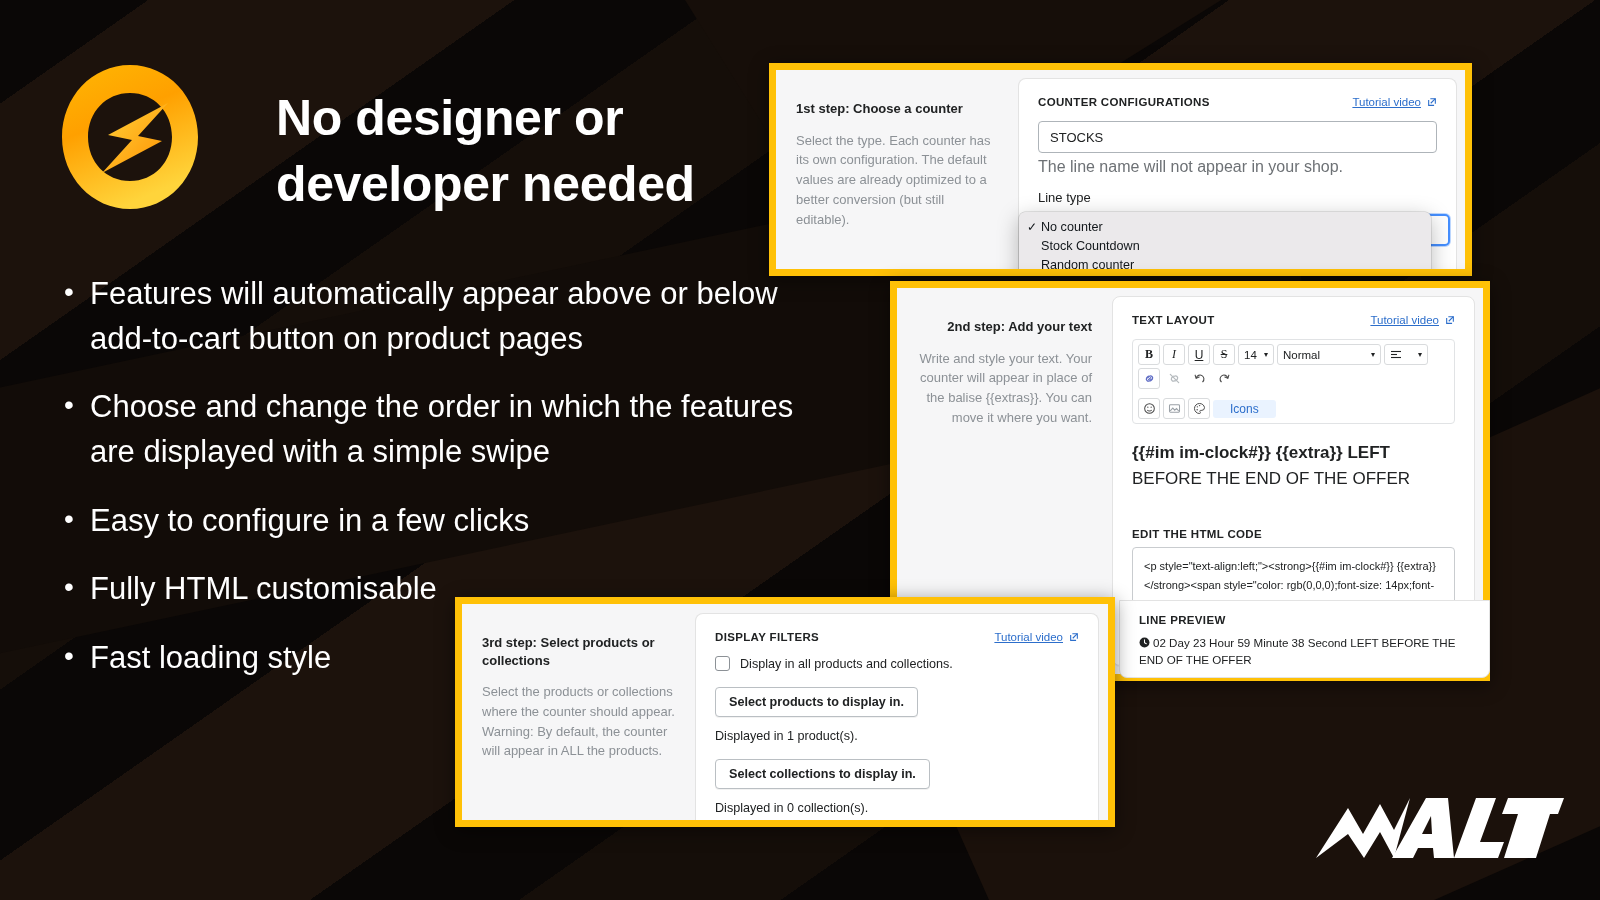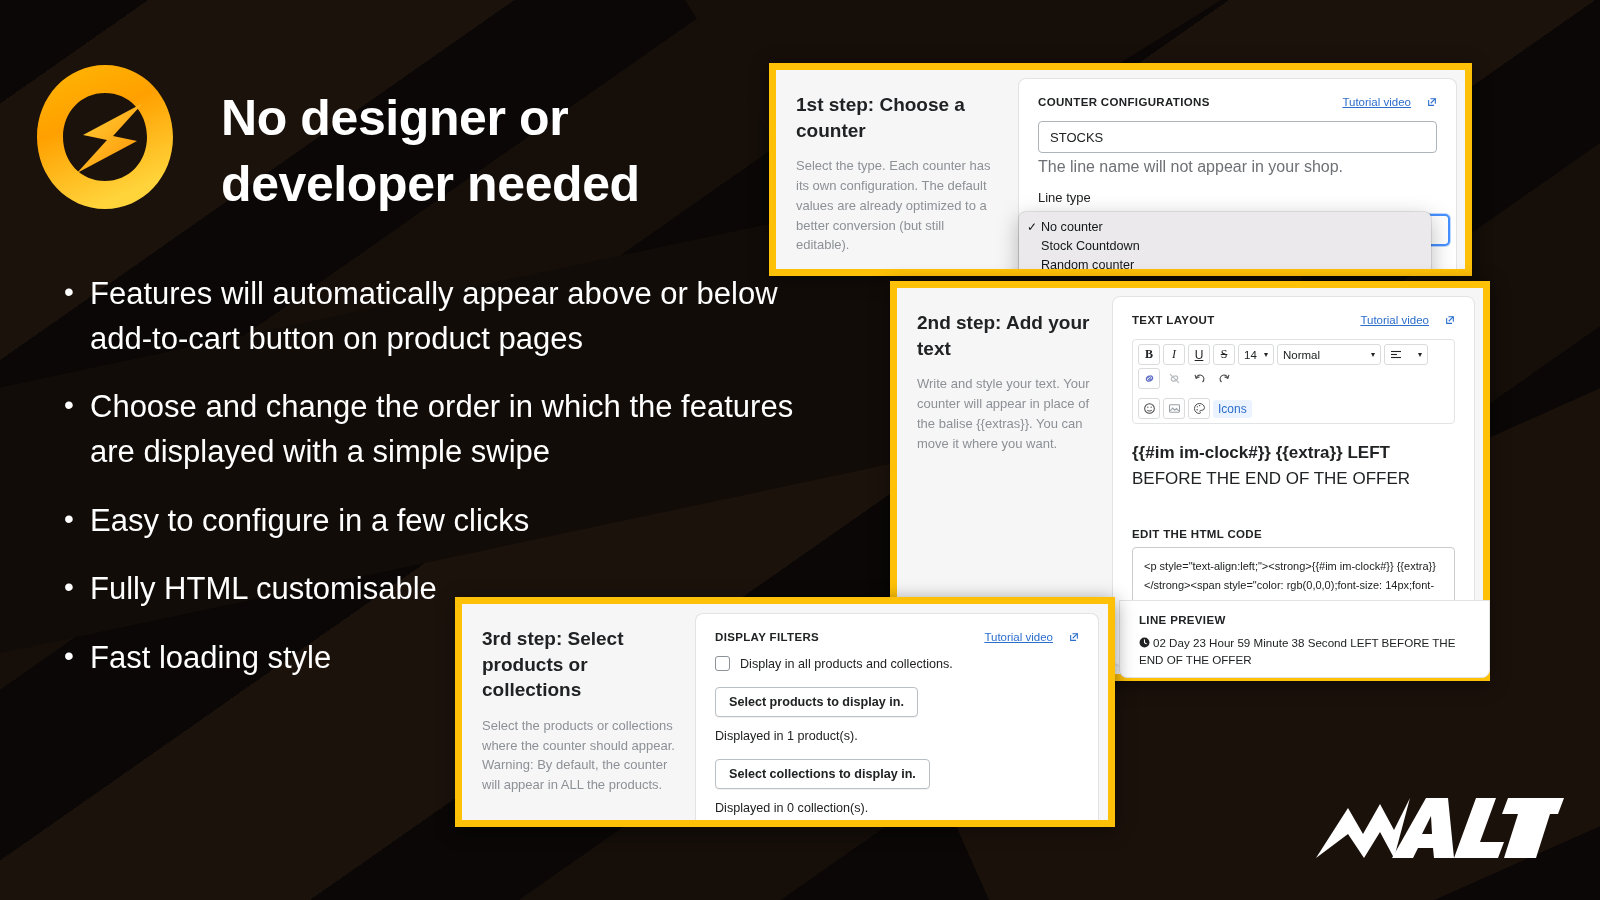--- a/index.html
+++ b/index.html
@@ -46,22 +46,22 @@
     top: 700px; left: 900px; width: 1000px; height: 400px;
     transform: rotate(-24deg); transform-origin: top left;
     background: #1b110b;
   }
 
   
   .left-col {
     position: absolute; left: 0; top: 0; width: 800px; height: 900px;
   }
   .logo-row {
-    position: absolute; left: 25px; top: 57px;
-    display: flex; align-items: flex-start;
+    position: absolute; left: 50px; top: 57px;
+    display: flex; align-items: flex-start; gap: 30px;
   }
   .logo-mark { width: 160px; height: 160px; flex: none; }
   .headline {
     color: #ffffff;
     font-size: 50px;
     font-weight: 700;
     line-height: 1.32;
     letter-spacing: -0.4px;
     margin-left: 36px;
     margin-top: 28px;
@@ -105,23 +105,24 @@
     width: 100%; height: 100%;
     display: flex;
     overflow: hidden;
   }
   .step-side {
     background: #f6f6f7;
     padding: 22px 20px 20px 20px;
     flex: none;
   }
   .step-title {
-    font-size: 19px; font-weight: 700; color: #202223;
+    font-size: 13px; font-weight: 700; color: #202223;
     line-height: 1.35;
     margin-bottom: 13px;
+    margin-top: 8px;
   }
   .step-desc {
     font-size: 13px; color: #8c9196; line-height: 1.52;
   }
   .card {
     background: #ffffff;
     border: 1px solid #e3e3e3;
     border-radius: 8px;
     flex: 1;
     margin: 10px;
@@ -132,21 +133,21 @@
   .card-head {
     display: flex; align-items: flex-start; justify-content: space-between;
     margin-bottom: 13px;
   }
   .section-label {
     font-size: 11.5px; font-weight: 700; color: #202223;
     letter-spacing: 0.35px;
   }
   .tut-link {
     font-size: 11.5px; color: #2c6ecb; text-decoration: underline;
-    white-space: nowrap; display: inline-flex; align-items: center; gap: 16px;
+    white-space: nowrap; display: inline-flex; align-items: center; gap: 6px;
   }
   .ext-ico { width: 10px; height: 10px; display: inline-block; }
 
   .field-label { font-size: 13px; color: #202223; margin-bottom: 5px; }
   .text-input {
     border: 1px solid #aeb4b9; border-radius: 4px; background: #fff;
     height: 32px; display: flex; align-items: center;
     padding: 0 11px; font-size: 13px; color: #202223;
   }
   .help-text { font-size: 16px; color: #6d7175; margin-top: 5px; }
@@ -196,21 +197,21 @@
     background: #fff; display: flex; align-items: center;
     justify-content: space-between; gap: 6px; padding: 0 5px;
     font-size: 11.5px; color: #202223;
   }
   .tb-sel.wide { width: 104px; }
   .tb-sel.num { width: 36px; gap: 2px; }
   .tb-sel.align { width: 44px; }
   .caret { font-size: 8px; color: #202223; }
   .icons-tag {
     font-size: 12px; color: #2c6ecb; background: #eaf3ff;
-    padding: 2px 5px; border-radius: 3px;
+    padding: 2px 17px; border-radius: 3px;
   }
   .editor-body {
     margin-top: 16px; font-size: 17px; color: #202223; line-height: 1.5;
     min-height: 88px;
   }
   .editor-body b { font-weight: 700; }
   .code-box {
     border: 1px solid #c9cccf; border-radius: 4px; background: #fff;
     padding: 9px 11px; font-size: 11px; color: #202223;
     line-height: 1.72; word-break: break-word;
@@ -344,21 +345,21 @@
             <span>Random counter</span>
           </div>
 
         </div>
       </div>
     </div>
   </div>
 
   <div class="panel" style="left:890px; top:281px; width:600px; height:400px;">
     <div class="panel-inner">
-      <div class="step-side" style="width:215px;">
+      <div class="step-side" style="width:215px;text-align:right;">
         <div class="step-title">2nd step: Add your text</div>
         <div class="step-desc">Write and style your text. Your counter will appear in place of the balise {{extras}}. You can move it where you want.</div>
       </div>
       <div class="card" style="margin:8px 8px 8px 0;">
         <div class="card-head">
           <span class="section-label">TEXT LAYOUT</span>
           <a class="tut-link" href="#">
             <span>Tutorial video</span>
             <svg class="ext-ico" viewBox="0 0 12 12">
               <path d="M4 2 H10 V8" fill="none" stroke="#2c6ecb" stroke-width="1.3"></path>

